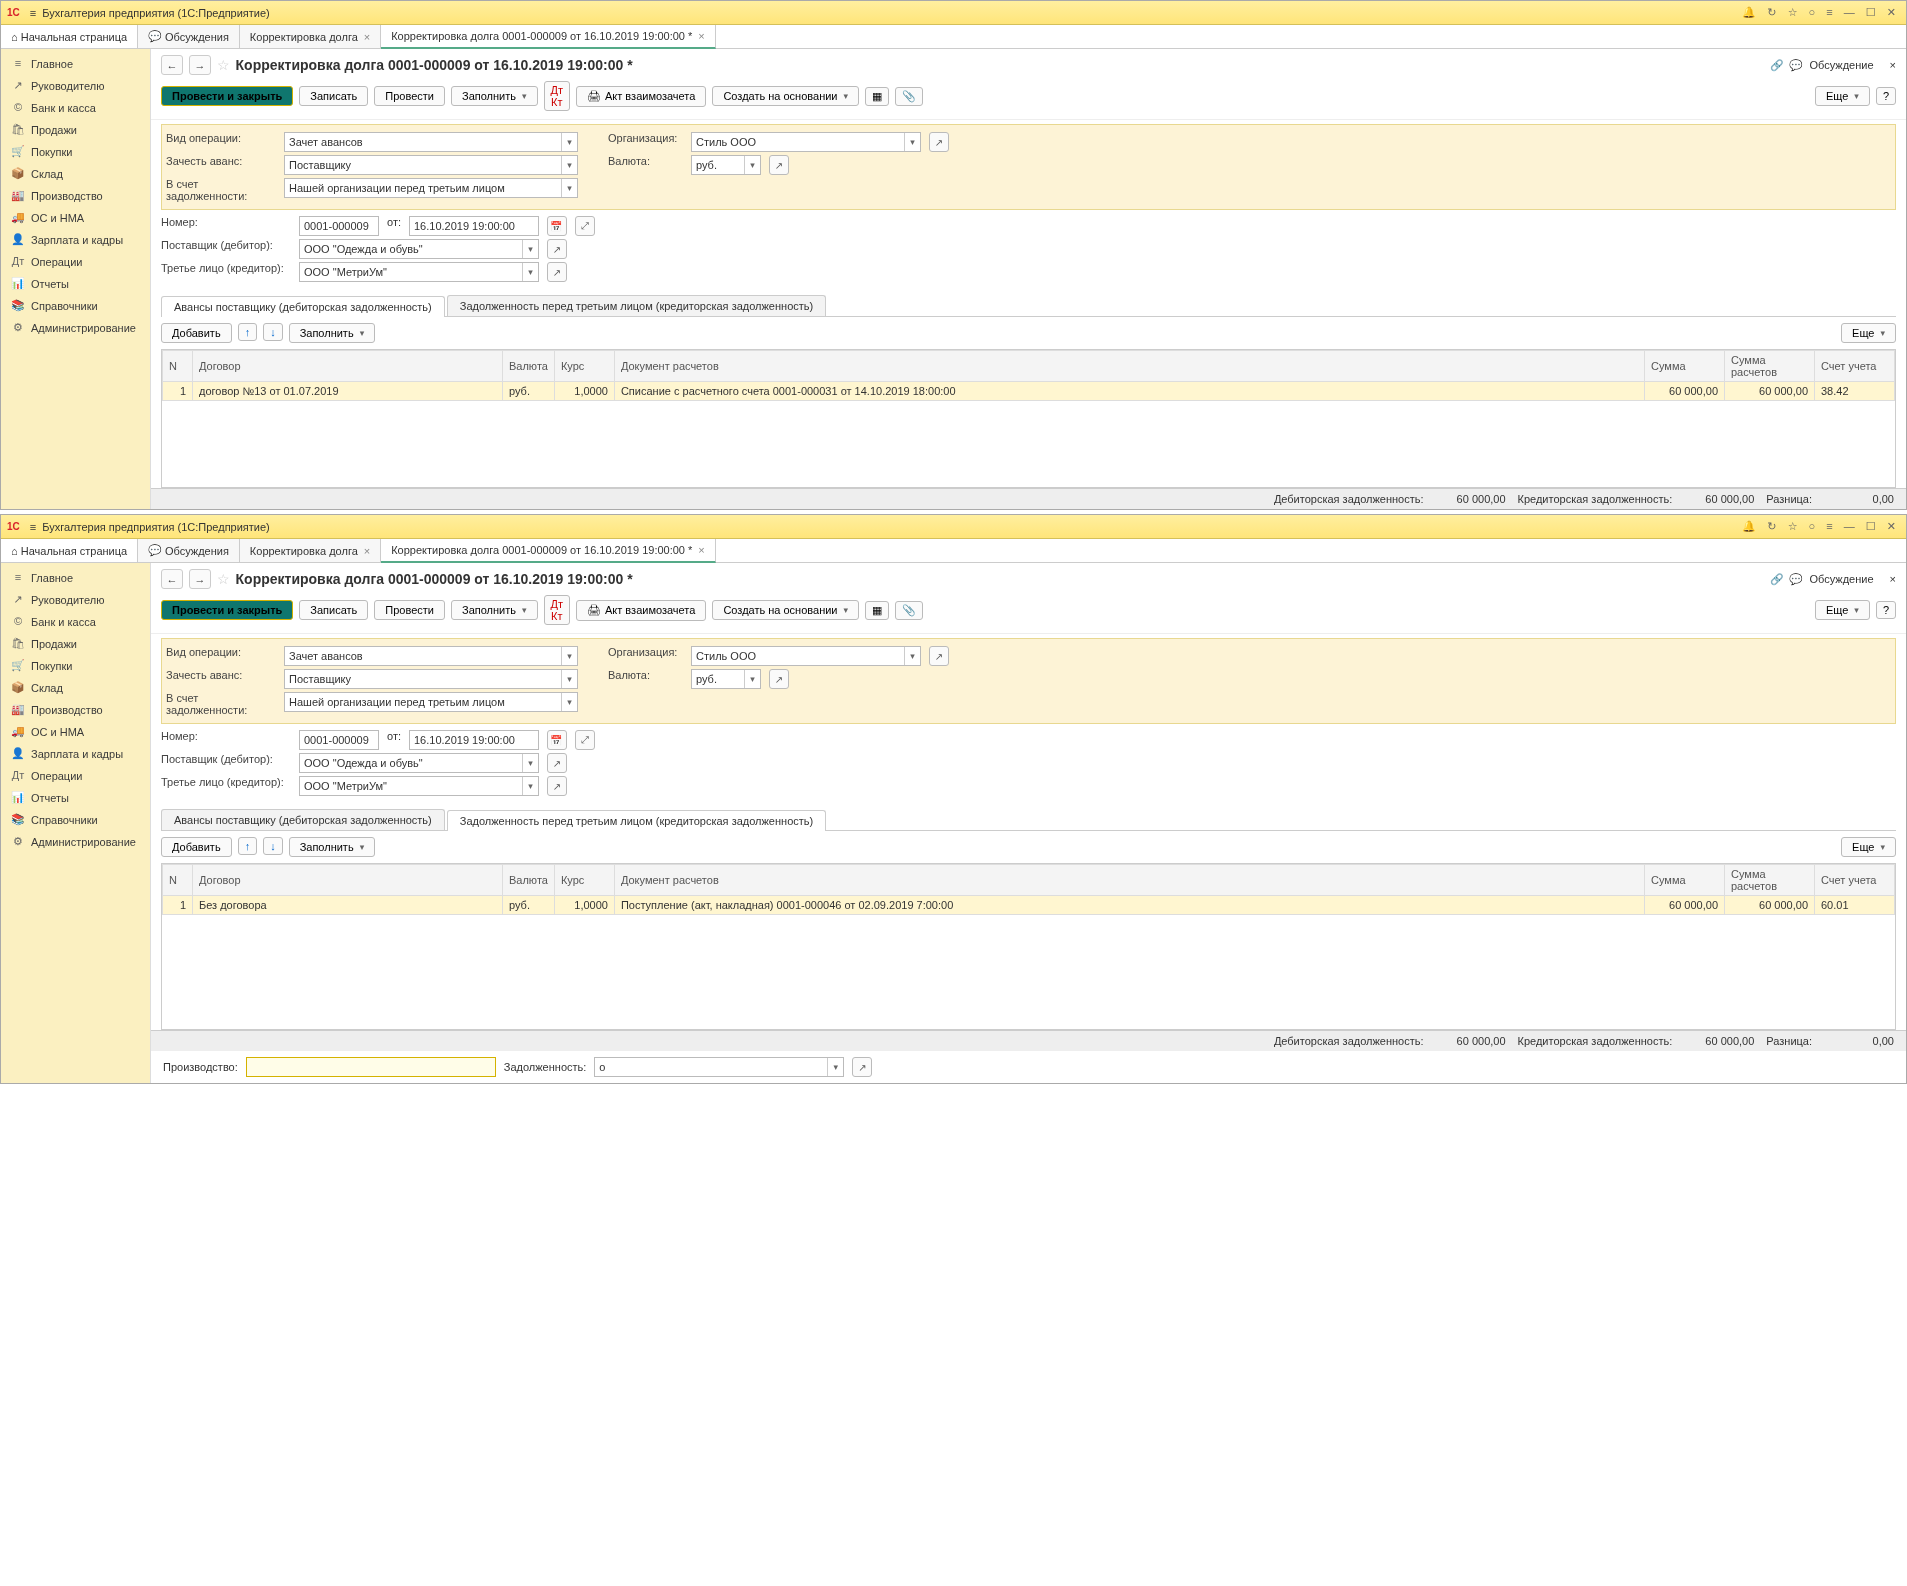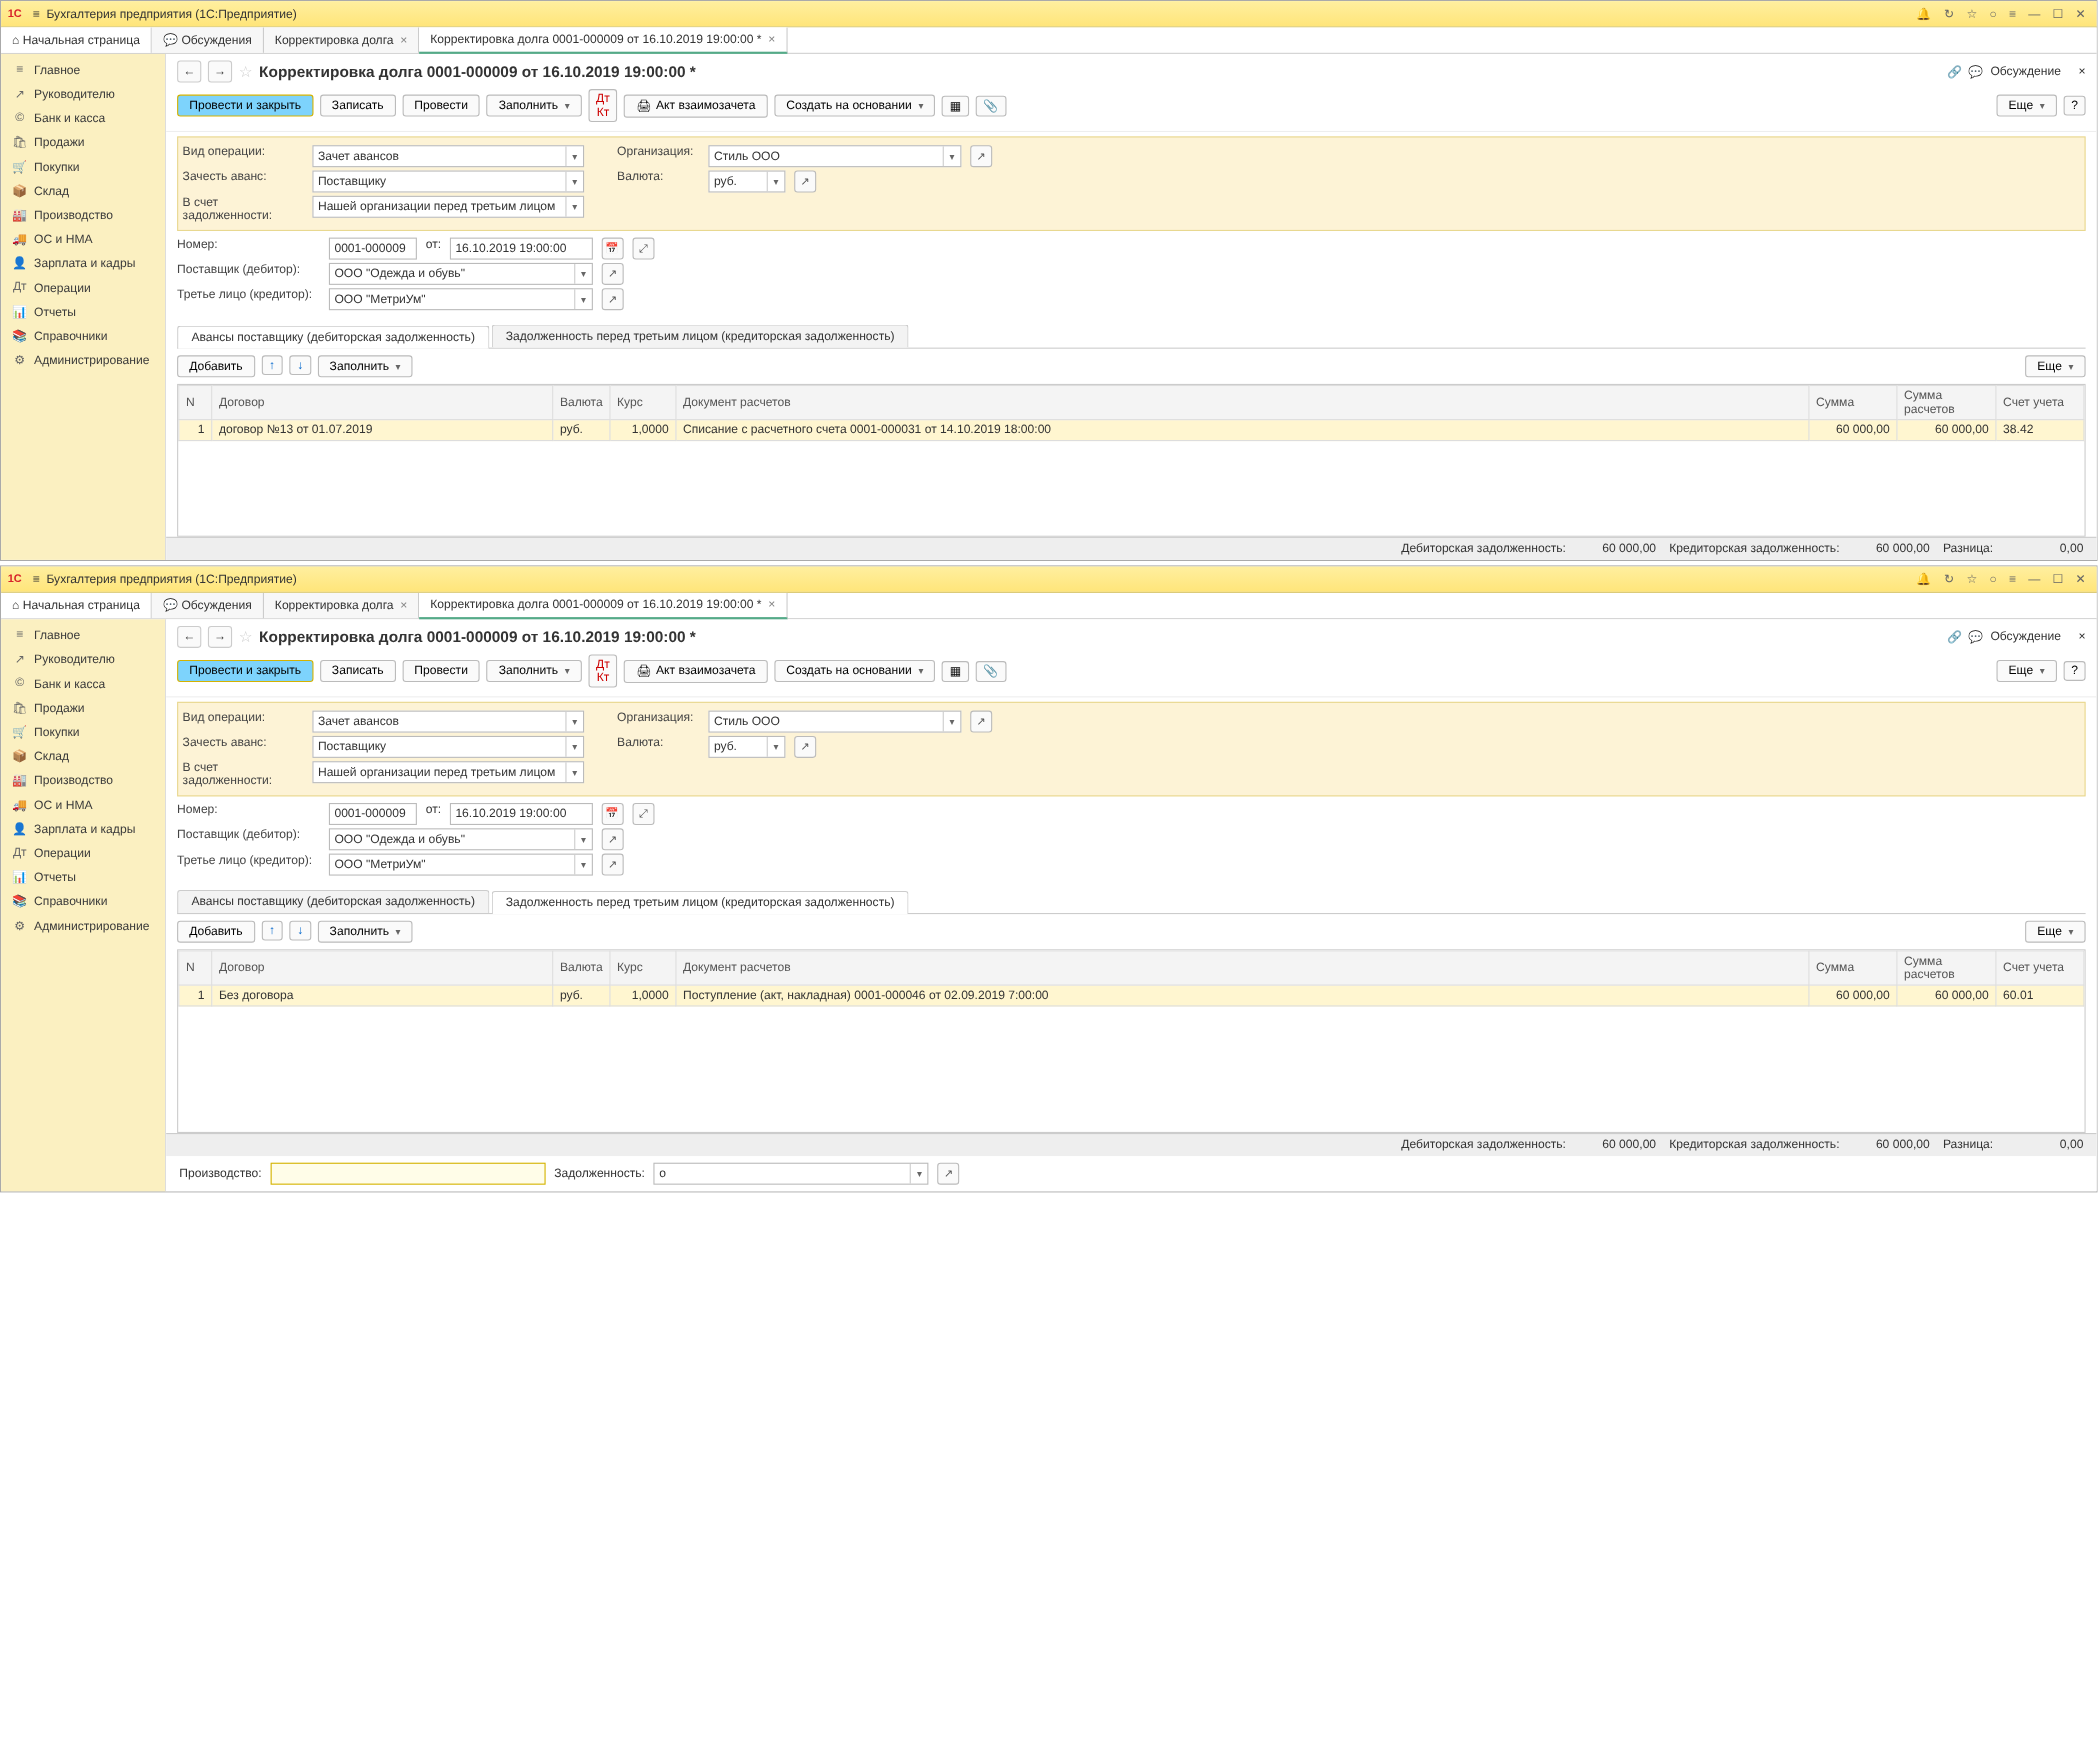--- a/index.html
+++ b/index.html
@@ -20,31 +20,31 @@
 .sidebar { width: 150px; background: #fbf0c1; border-right: 1px solid #ddd; padding: 4px 0; }
 .sb-item { display: flex; align-items: center; padding: 4px 10px; font-size: 11px; cursor: pointer; color: #3a3a3a; }
 .sb-icon { width: 14px; height: 14px; margin-right: 6px; display: inline-block; text-align: center; font-size: 11px; color: #666; }
 .content { flex: 1; background: #fff; display: flex; flex-direction: column; overflow: hidden; }
 .hdr-row { display: flex; align-items: center; padding: 6px 10px 2px 10px; gap: 6px; }
 .navbtn { width: 22px; height: 20px; border: 1px solid #ccc; background: #fafafa; border-radius: 3px; display: inline-flex; align-items: center; justify-content: center; cursor: pointer; }
 .star { color: #ccc; font-size: 14px; }
 .doc-title { font-weight: bold; font-size: 14px; color: #333; }
 .toolbar { display: flex; align-items: center; gap: 6px; padding: 4px 10px 8px 10px; flex-wrap: wrap; border-bottom: 1px solid #eee; }
 .btn { border: 1px solid #bbb; background: #fafafa; border-radius: 3px; padding: 3px 10px; font-size: 11px; cursor: pointer; display: inline-flex; align-items: center; gap: 4px; }
-.btn.primary { background: #7dd3fc; border-color: #d4b200; font-weight: normal; }
+.btn.primary { background: #0f766e; border-color: #d4b200; font-weight: bold; }
 .btn.small { padding: 2px 6px; }
 .btn .dd { margin-left: 2px; font-size: 9px; color: #666; }
 .toolbar .spacer { flex: 1; }
 .form-area { padding: 4px 10px; }
 .form-group { background: #fdf3d6; border: 1px solid #e8d890; padding: 4px; margin-bottom: 6px; }
 .form-row { display: flex; margin: 3px 0; gap: 8px; }
 .flabel { width: 110px; font-size: 11px; color: #444; }
 .fwide { width: 130px; }
 .select, .input { border: 1px solid #bbb; background: #fff; height: 20px; font-size: 11px; padding: 0 4px; display: flex; align-items: center; position: relative; }
-.select { width: 247px; }
+.select { width: 294px; }
 .select .dd-btn { position: absolute; right: 0; top: 0; bottom: 0; width: 16px; border-left: 1px solid #ccc; display: flex; align-items: center; justify-content: center; font-size: 9px; color: #666; cursor: pointer; }
 .input { width: 130px; }
 .iconbtn { width: 20px; height: 20px; border: 1px solid #bbb; background: #fafafa; border-radius: 3px; display: inline-flex; align-items: center; justify-content: center; cursor: pointer; font-size: 10px; color: #555; }
 .subtabs { display: flex; margin: 6px 10px 0 10px; border-bottom: 1px solid #ccc; }
 .subtab { padding: 4px 12px; border: 1px solid #ccc; border-bottom: none; margin-right: 2px; background: #f3f3f3; cursor: pointer; border-radius: 3px 3px 0 0; font-size: 11px; }
 .subtab.active { background: #fff; position: relative; top: 1px; }
 .subtoolbar { display: flex; align-items: flex-start; gap: 6px; padding: 6px 10px; }
 .table-wrap { margin: 0 10px; border: 1px solid #ccc; flex: 1; overflow: auto; }
 table { width: 100%; border-collapse: collapse; font-size: 11px; }
 th, td { border: 1px solid #ddd; padding: 3px 6px; text-align: left; background: #fff; }

